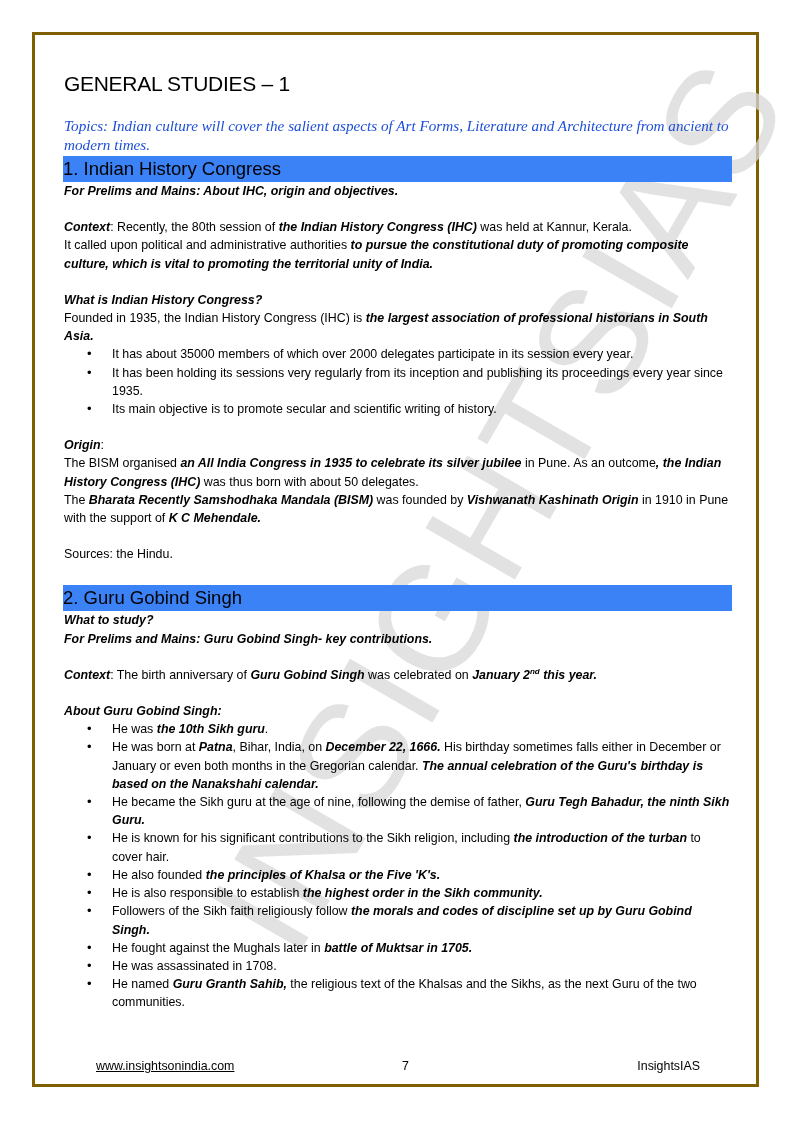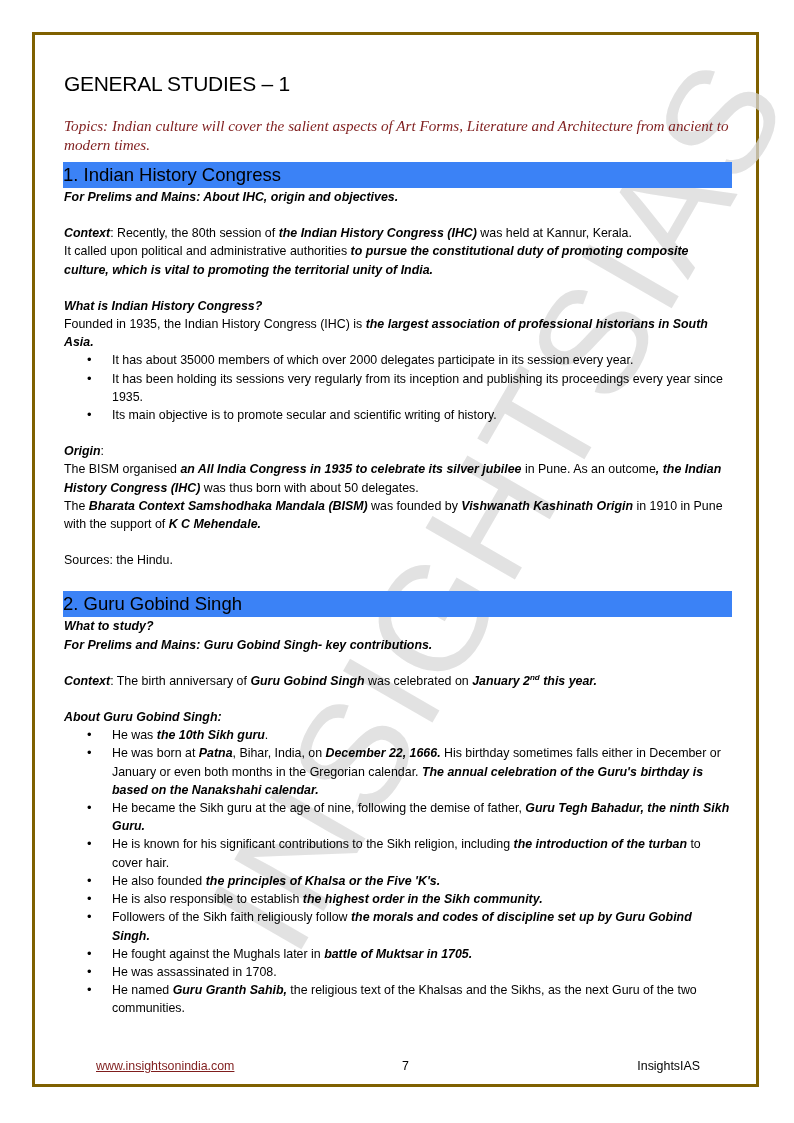--- a/index.html
+++ b/index.html
@@ -7,34 +7,34 @@
          font-family: "Liberation Sans", sans-serif; color: #000; }
   .page-border { position: absolute; left: 32px; top: 32px; width: 727px; height: 1055px;
                  border: 3px solid #7f6000; box-sizing: border-box; }
   .watermark { position: absolute; left: 60px; top: 520px; width: 760px; text-align: center;
                font-family: "Liberation Sans", sans-serif; font-size: 150px; font-weight: 400;
                color: #d9d9d9; opacity: 0.75; transform: rotate(-60deg); transform-origin: center center;
                letter-spacing: 4px; z-index: 0; pointer-events: none; white-space: nowrap; }
   .content { position: absolute; left: 64px; top: 64px; width: 668px; z-index: 1;
              font-size: 12.4px; line-height: 18.2px; }
   .doc-title { font-size: 21px; font-weight: 400; margin: 6px 0 18px 0; letter-spacing: -0.3px; line-height: 28px; }
-  .topics { font-family: "Liberation Serif", serif; font-style: italic; color: #7f1d1d;
-            font-size: 15.2px; line-height: 19px; margin-bottom: 8px; }
+  .topics { font-family: "Liberation Serif", serif; font-style: italic; color: #1d4ed8;
+            font-size: 15.2px; line-height: 19px; margin-bottom: 2px; }
   .sec-head { background: #3b82f6; font-size: 18.5px; line-height: 26px; height: 26px;
               margin-left: -1px; width: 669px; padding-left: 0; }
   .sec-head .num { font-weight: 400; }
   .bi { font-weight: bold; font-style: italic; }
   p { margin: 0; }
   .gap { height: 18px; }
   ul { margin: 0; padding-left: 48px; list-style: none; }
   ul li { position: relative; }
   ul li::before { content: "\2022"; position: absolute; left: -25px; top: 0; font-size: 13px; }
   sup { font-size: 8px; line-height: 0; }
   .footer { position: absolute; top: 1059px; left: 96px; width: 604px; font-size: 12.4px; z-index: 1; }
-  .footer .link { color: #7f1d1d; text-decoration: underline; position: absolute; left: 0; }
+  .footer .link { color: #000000; text-decoration: underline; position: absolute; left: 0; }
   .footer .pnum { position: absolute; left: 306px; }
   .footer .brand { position: absolute; right: 0; }
 </style>
 </head>
 <body>
 
 <div class="page-border"></div>
 <div class="watermark">INSIGHTSIAS</div>
 
 <div class="content">
@@ -53,21 +53,21 @@
   <p class="bi">What is Indian History Congress?</p>
   <p><span>Founded in 1935, the Indian History Congress (IHC) is </span><span class="bi">the largest association of professional historians in South Asia.</span></p>
   <ul>
     <li>It has about 35000 members of which over 2000 delegates participate in its session every year.</li>
     <li>It has been holding its sessions very regularly from its inception and publishing its proceedings every year since 1935.</li>
     <li>Its main objective is to promote secular and scientific writing of history.</li>
   </ul>
   <div class="gap"></div>
   <p><span class="bi">Origin</span><span>:</span></p>
   <p><span>The BISM organised </span><span class="bi">an All India Congress in 1935 to celebrate its silver jubilee</span><span> in Pune. As an outcome</span><span class="bi">, the Indian History Congress (IHC)</span><span> was thus born with about 50 delegates.</span></p>
-  <p><span>The </span><span class="bi">Bharata Context Samshodhaka Mandala (BISM)</span><span> was founded by </span><span class="bi">Vishwanath Kashinath Origin</span><span> in 1910 in Pune with the support of </span><span class="bi">K C Mehendale.</span></p>
+  <p><span>The </span><span class="bi">Bharata Recently Samshodhaka Mandala (BISM)</span><span> was founded by </span><span class="bi">Vishwanath Kashinath Origin</span><span> in 1910 in Pune with the support of </span><span class="bi">K C Mehendale.</span></p>
   <div class="gap"></div>
   <p>Sources: the Hindu.</p>
   <div class="gap" style="height:22px"></div>
 
   <div class="sec-head">
     <span class="num">2.</span>
     <span>Guru Gobind Singh</span>
   </div>
   <p class="bi">What to study?</p>
   <p class="bi">For Prelims and Mains: Guru Gobind Singh- key contributions.</p>

